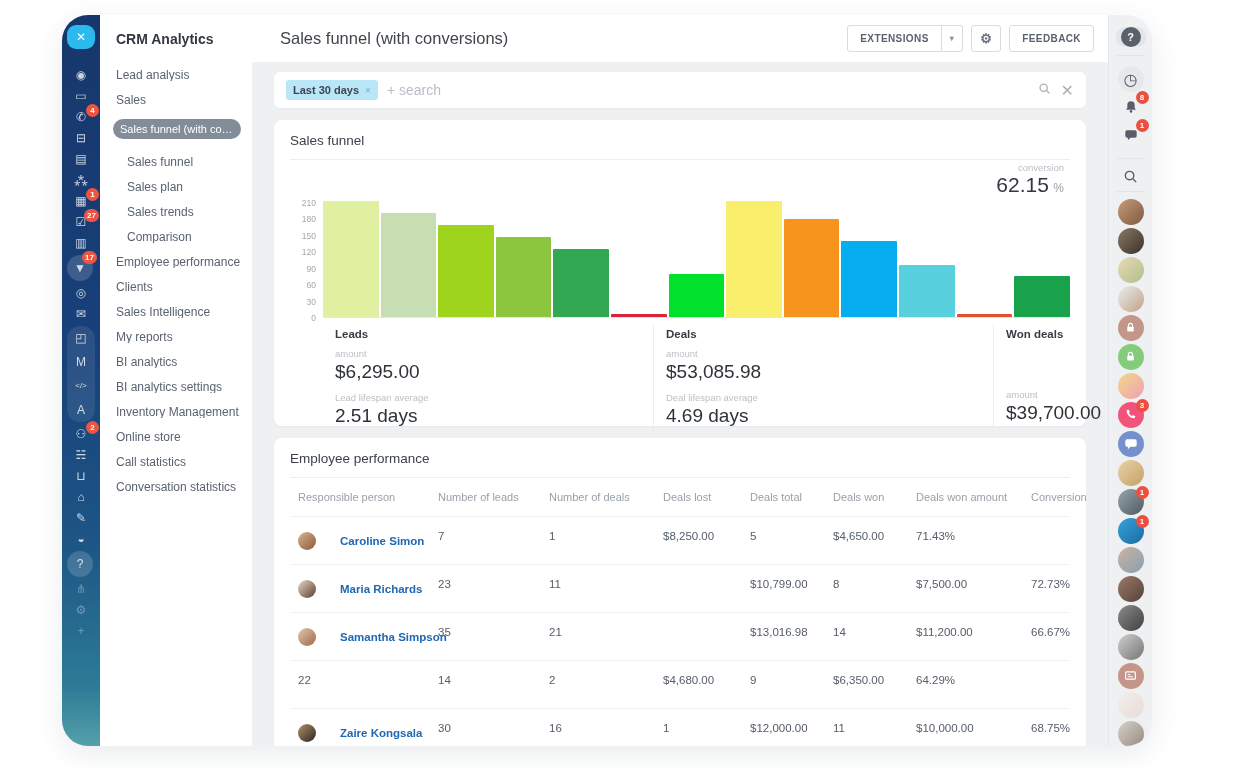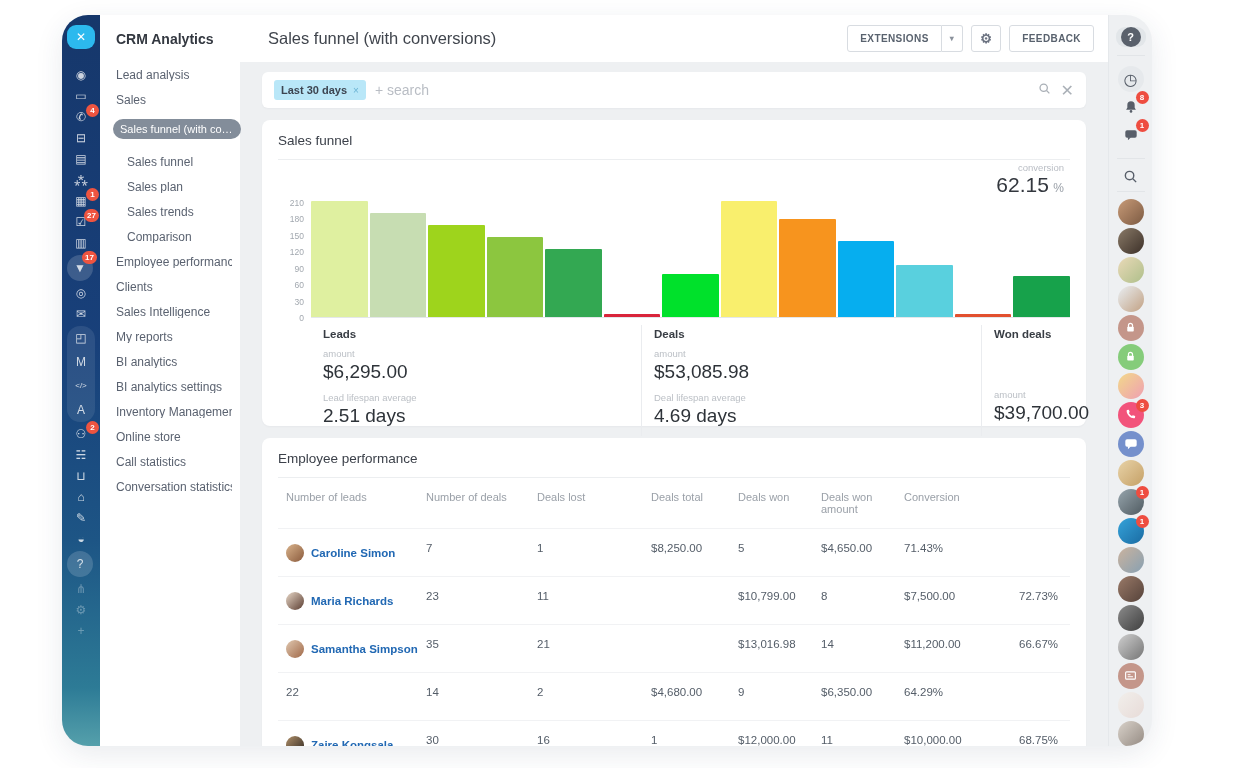--- a/index.html
+++ b/index.html
@@ -17,21 +17,21 @@
   .rail-ic.ring { background:rgba(255,255,255,.16); border-radius:50%; width:26px; height:26px; margin:1px 0; }
   .rail-ic.grp-start { background:rgba(255,255,255,.09); border-radius:13px 13px 0 0; height:24px; margin-bottom:0; }
   .rail-ic.grp-mid   { background:rgba(255,255,255,.09); border-radius:0; height:24px; margin:0; }
   .rail-ic.grp-end   { background:rgba(255,255,255,.09); border-radius:0 0 13px 13px; height:24px; margin-top:0; }
   .rail-ic.faded { opacity:.4; }
   .rail-ic.small { font-size:8px; }
   .badge { position:absolute; top:-4px; right:-4px; min-width:13px; height:13px; padding:0 3px; border-radius:8px;
     background:#ee5440; color:#fff; font-size:8px; font-weight:bold; display:flex; align-items:center; justify-content:center; }
 
   
-  .sidebar { width:140px; flex-shrink:0; background:#fff; padding:16px 8px 0 16px; }
+  .sidebar { width:152px; flex-shrink:0; background:#fff; padding:16px 8px 0 16px; }
   .sidebar-title { font-size:14px; font-weight:bold; color:#333840; margin-bottom:22px; }
   .menu-item { font-size:12px; color:#5a6270; margin-bottom:13px; line-height:12px; cursor:pointer; white-space:nowrap; overflow:hidden; }
   .menu-item.lvl1 { padding-left:4px; }
   .menu-item.lvl2 { padding-left:11px; }
   .menu-item.selected { background:#838d9a; color:#fff; border-radius:10px; padding:4px 7px; margin-left:-3px;
     font-size:11px; display:inline-block; max-width:128px; text-overflow:ellipsis; }
 
   
   .main { flex:1; min-width:0; display:flex; flex-direction:column; }
   .main-header { height:47px; background:#fff; flex-shrink:0; display:flex; align-items:center; padding:0 14px 0 28px; }
@@ -80,21 +80,21 @@
 
   
   .emp-card { padding:13px 16px 0; }
   .tbl { width:100%; }
   .tr { display:grid; grid-template-columns:140px 111px 114px 87px 83px 83px 115px 1fr; }
   .th { font-size:11px; color:#9aa0a8; padding:13px 0 13px 8px; }
   .td { font-size:11.5px; color:#545d68; padding:13px 0 0 8px; }
   .row { border-top:1px solid #f1f2f4; height:48px; }
   .person { display:flex; align-items:center; gap:7px; padding-top:16px; }
   .pav { width:18px; height:18px; border-radius:50%; flex-shrink:0; }
-  .pname { font-size:11.5px; font-weight:bold; color:#2168b3; cursor:pointer; white-space:nowrap; }
+  .pname { font-size:11.5px; font-weight:bold; color:#2168b3; cursor:pointer; white-space:nowrap;margin-left:17px; }
 
   
   .right-rail { width:44px; flex-shrink:0; border-left:1px solid #e5e8eb; display:flex; flex-direction:column;
     align-items:center; padding-top:12px; }
   .rr-help { width:30px; height:30px; background:#e2e6e9; border-radius:9px; display:flex; align-items:center;
     justify-content:center; cursor:pointer; }
   .rr-help .qc { width:20px; height:20px; background:#5a616c; border-radius:50%; color:#fff; font-size:11px; font-weight:bold;
     display:flex; align-items:center; justify-content:center; }
   .rr-div { width:28px; border-top:1px solid #e2e5e8; margin:8px 0; }
   .rr-ic { position:relative; width:26px; height:26px; margin:2px 0; border-radius:50%; display:flex; align-items:center;
@@ -241,20 +241,21 @@
             <div class="stat-sub">amount</div>
             <div class="stat-val" style="margin-bottom:12px">$39,700.00</div>
           </div>
         </div>
       </div>
 
       <div class="card emp-card">
         <div class="card-title">Employee performance</div>
         <div class="tbl">
           <div class="tr" id="tbl-head">
+              <div class="th">Responsible person</div>
               <div class="th">Number of leads</div>
               <div class="th">Number of deals</div>
               <div class="th">Deals lost</div>
               <div class="th">Deals total</div>
               <div class="th">Deals won</div>
               <div class="th">Deals won amount</div>
               <div class="th">Conversion</div>
             </div>
           <div id="tbl-body">
               <div class="tr row">

